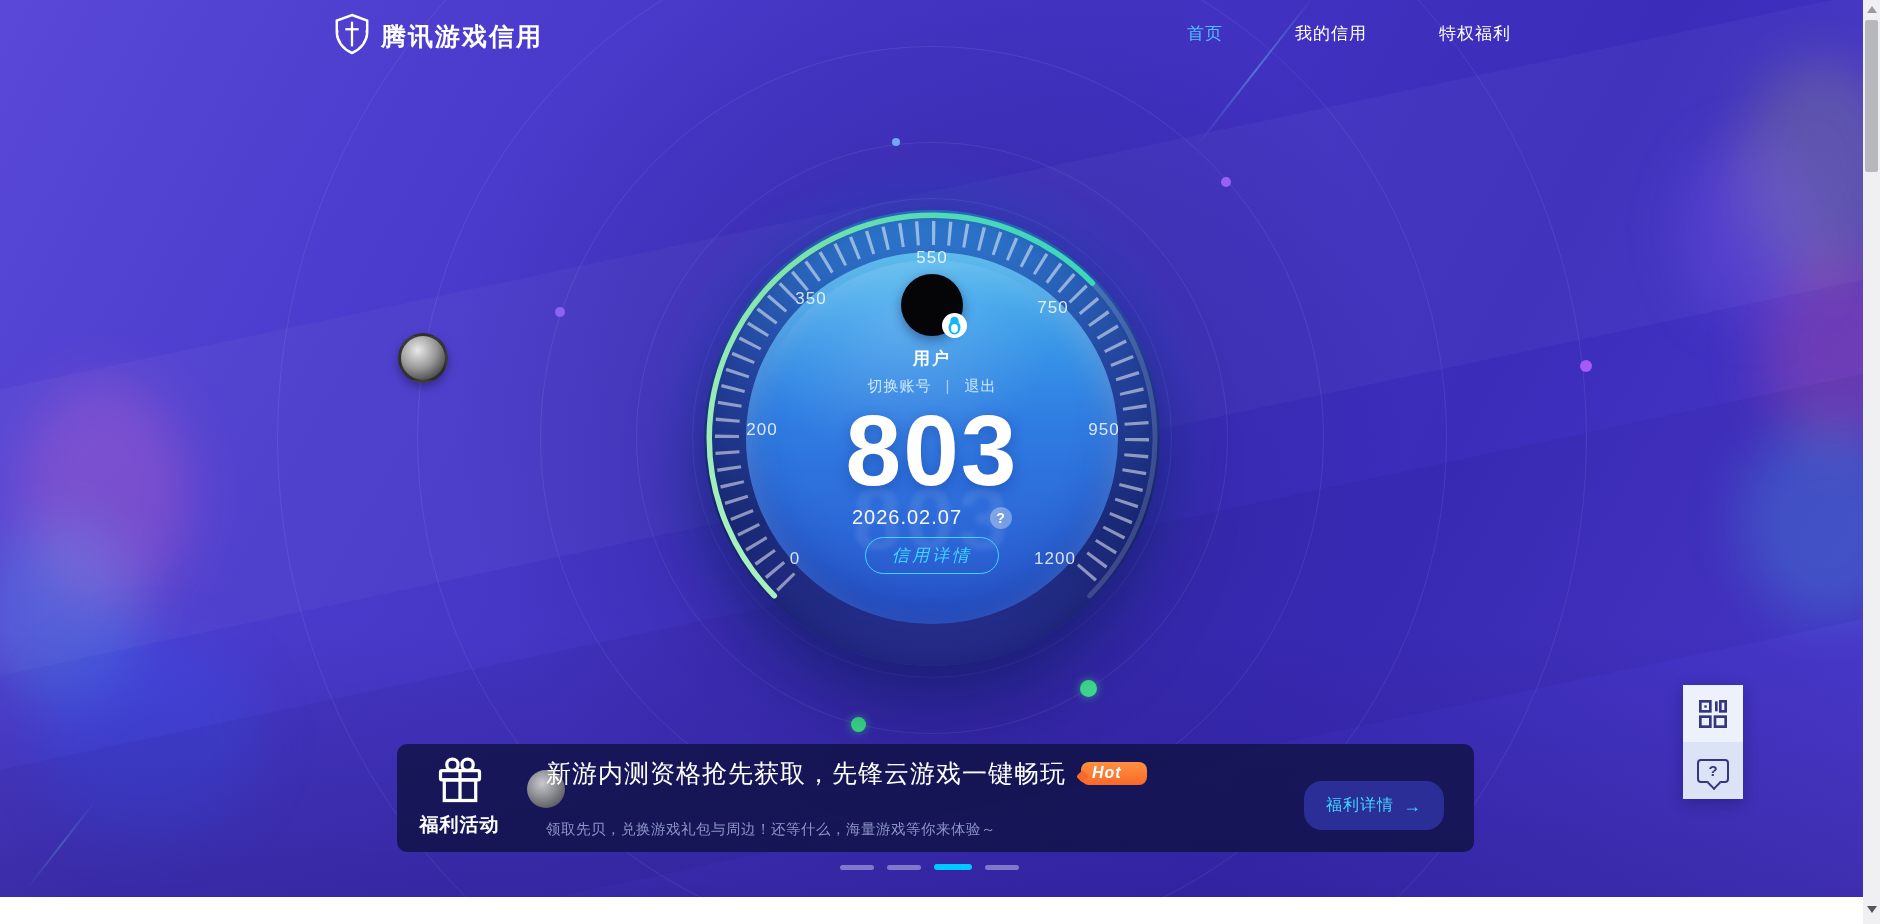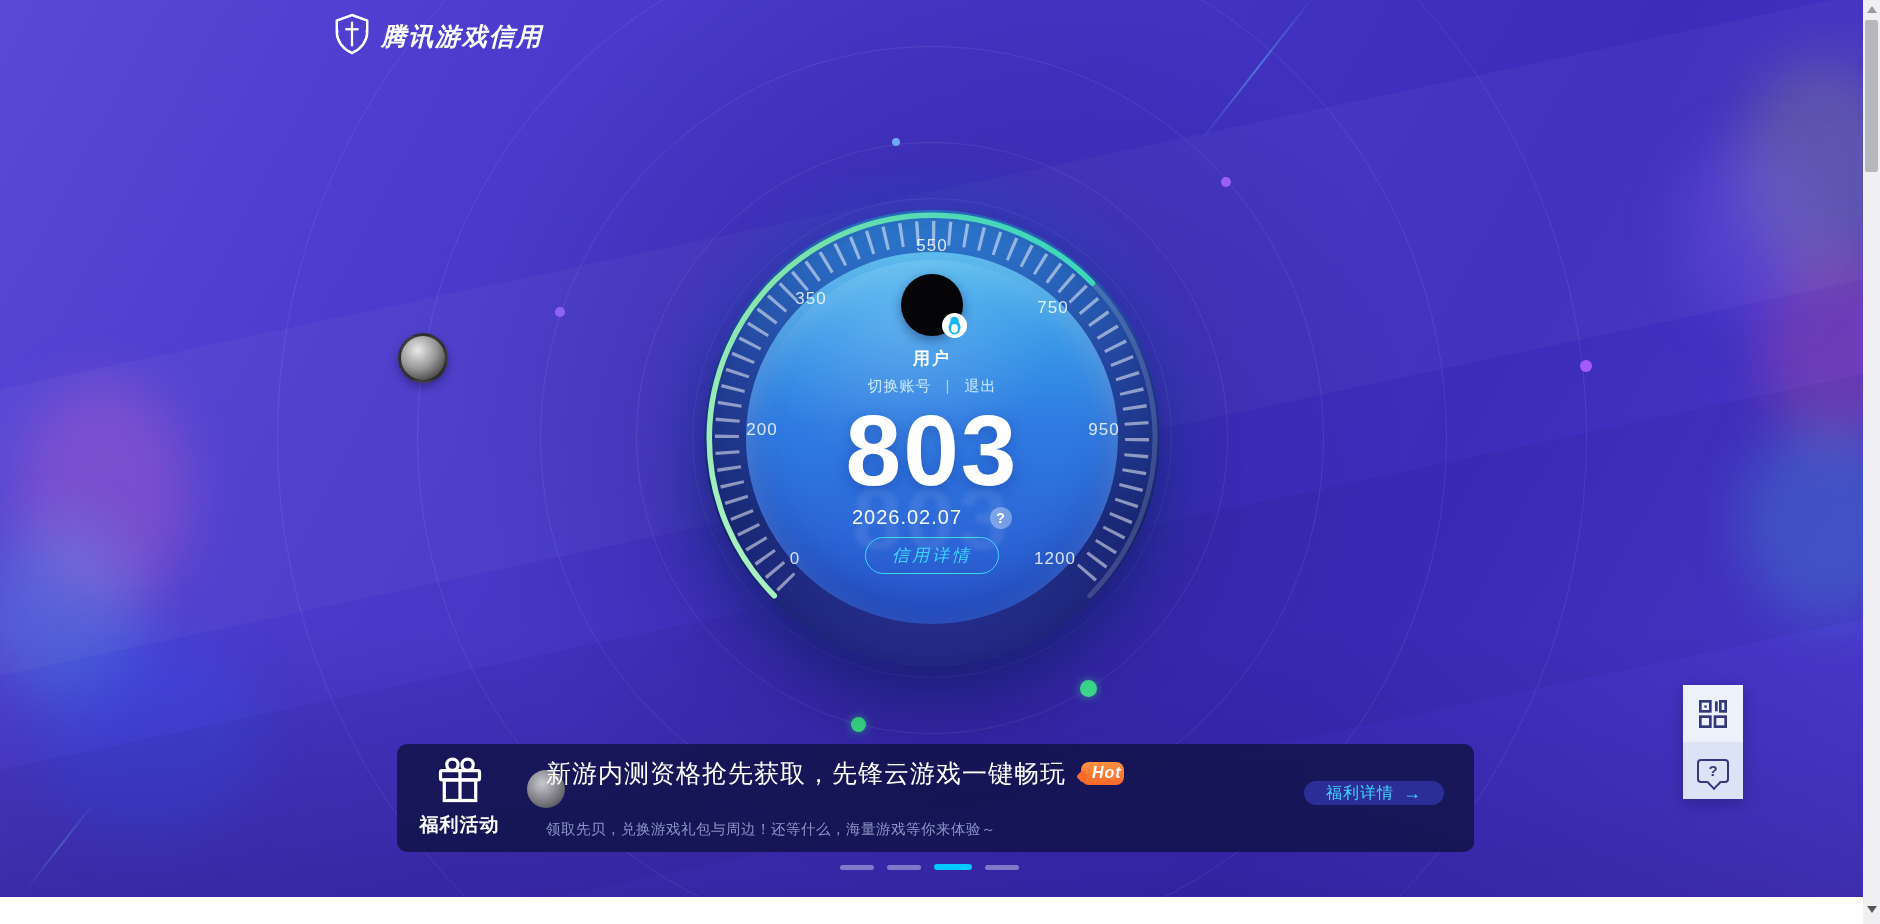--- a/index.html
+++ b/index.html
@@ -21,21 +21,21 @@
   .ring{position:absolute;border-radius:50%;border:1px solid rgba(255,255,255,.08);}
   .ring.bright{border-color:rgba(150,180,255,.16);}
   .orbit-dot{position:absolute;border-radius:50%;}
   .orbit-avatar{position:absolute;border-radius:50%;
     background:radial-gradient(circle at 38% 32%,#e9e9e9 0%,#9a9a9a 45%,#4c4c4c 78%,#323232 100%);
     border:3px solid rgba(40,40,40,.85);box-shadow:0 4px 10px rgba(0,0,20,.35);}
 
   
   .header{position:absolute;left:0;top:0;width:100%;height:62px;z-index:30;}
   .logo{position:absolute;left:333px;top:13px;display:flex;align-items:center;gap:10px;}
-  .logo-title{color:#fff;font-size:25px;font-weight:700;font-style:italic;letter-spacing:2px;}
+  .logo-title{color:#fff;font-size:25px;font-weight:700;letter-spacing:2px;}
   .nav{position:absolute;right:352px;top:22px;display:flex;gap:72px;}
   .nav-item{font-size:17px;color:#ffffff;cursor:pointer;letter-spacing:1px;}
   .nav-item.active{color:#4fc0ff;}
 
   
   .gauge{position:absolute;left:704px;top:210px;width:456px;height:456px;z-index:20;}
   .gauge-halo{position:absolute;left:-52px;top:-52px;width:560px;height:560px;border-radius:50%;
     background:radial-gradient(circle,rgba(45,80,210,.35) 55%,rgba(45,80,210,0) 72%);}
   .gauge-ring{position:absolute;inset:0;border-radius:50%;
     background:linear-gradient(180deg,#2e7fd4 0%,#24449e 34%,#1a2a78 68%,#272c8c 100%);
@@ -76,27 +76,27 @@
     background:rgba(17,19,73,.85);z-index:25;}
   .benefit-block{position:absolute;left:0;top:0;width:125px;height:100%;text-align:center;}
   .benefit-block svg{margin-top:12px;}
   .benefit-label{margin-top:2px;color:#fff;font-size:19px;font-weight:700;letter-spacing:1px;}
   .banner-avatar{position:absolute;left:130px;top:26px;width:38px;height:38px;border-radius:50%;
     background:radial-gradient(circle at 40% 35%,#dcdcdc 0%,#8f8f8f 50%,#3f3f3f 100%);
     opacity:.9;z-index:0;}
   .headline-row{position:absolute;left:149px;top:13px;display:flex;align-items:center;gap:15px;z-index:1;}
   .headline{color:#fff;font-size:25px;font-weight:400;letter-spacing:1px;}
   .hot-badge{position:relative;background:linear-gradient(180deg,#ff9140,#f9692a);color:#fff;
-    font-size:16px;font-weight:700;font-style:italic;padding:2px 2px 3px 11px;border-radius:8px;
+    font-size:16px;font-weight:700;font-style:italic;padding:2px 25px 3px 11px;border-radius:8px;
     letter-spacing:1px;}
   .hot-badge::before{content:"";position:absolute;left:-3px;bottom:4px;width:9px;height:9px;
     background:#f9692a;transform:rotate(45deg);border-radius:2px;}
   .desc{position:absolute;left:149px;color:#8d95c7;font-size:14.5px;letter-spacing:.5px;z-index:1;}
   .desc.l1{top:52px;} .desc.l2{top:76px;}
-  .cta-btn{position:absolute;right:30px;top:37px;height:24px;padding:0 22px;border-radius:18px;
+  .cta-btn{position:absolute;right:30px;top:37px;height:49px;padding:0 22px;border-radius:18px;
     background:#2b2e97;color:#3fd6ff;font-size:16px;display:flex;align-items:center;gap:9px;
     cursor:pointer;letter-spacing:1px;}
   .cta-arrow{font-size:18px;line-height:1;}
 
   
   .dots{position:absolute;left:840px;top:864px;display:flex;align-items:center;gap:13px;z-index:25;}
   .dash{width:34px;height:5px;border-radius:3px;background:rgba(203,203,240,.5);cursor:pointer;}
   .dash.active{width:38px;height:6px;background:#00c9ff;}
 
   
@@ -161,20 +161,25 @@
           <svg width="38" height="42" viewBox="0 0 40 44" fill="none">
             <path d="M20 2 L36 8 V20 C36 30 29 38 20 42 C11 38 4 30 4 20 V8 Z" stroke="#fff" stroke-width="2.6"></path>
             <path d="M20 9 V35" stroke="#fff" stroke-width="2.4"></path>
             <path d="M13 17 H27" stroke="#fff" stroke-width="2.4"></path>
             <path d="M8 31 Q3 25 5 18" stroke="#fff" stroke-width="1.8"></path>
             <path d="M32 31 Q37 25 35 18" stroke="#fff" stroke-width="1.8"></path>
           </svg>
         </span>
         <span class="logo-title">腾讯游戏信用</span>
       </div>
+      <div class="nav">
+        <span class="nav-item active">首页</span>
+        <span class="nav-item">我的信用</span>
+        <span class="nav-item">特权福利</span>
+      </div>
     </div>
 
     <div class="gauge">
       <div class="gauge-halo"></div>
       <div class="gauge-ring"></div>
 
       <svg class="gauge-svg" viewBox="0 0 456 456">
         <defs>
           <linearGradient id="greenGrad" x1="0" y1="1" x2="1" y2="0">
             <stop offset="0" stop-color="#aef3c2"></stop>
@@ -185,21 +190,21 @@
 
         <path d="M 83 373 A 205 205 0 1 1 373 373" fill="none" stroke="rgba(255,255,255,.5)" stroke-width="24" pathLength="270" stroke-dasharray="0.9 3.6"></path>
 
         <path d="M 388.4 73.1 A 223 223 0 0 1 385.7 385.7" fill="none" stroke="rgba(255,255,255,.16)" stroke-width="5" stroke-linecap="round"></path>
 
         <path d="M 70.3 385.7 A 223 223 0 1 1 388.4 73.1" fill="none" stroke="url(#greenGrad)" stroke-width="5.5" stroke-linecap="round"></path>
       </svg>
 
       <div class="gauge-face"></div>
 
-      <span class="scale-label" style="left:228px;top:36px;">550</span>
+      <span class="scale-label" style="left:228px;top:48px;">550</span>
       <span class="scale-label" style="left:107px;top:89px;">350</span>
       <span class="scale-label" style="left:349px;top:98px;">750</span>
       <span class="scale-label" style="left:58px;top:220px;">200</span>
       <span class="scale-label" style="left:400px;top:220px;">950</span>
       <span class="scale-label" style="left:91px;top:349px;">0</span>
       <span class="scale-label" style="left:351px;top:349px;">1200</span>
 
       <div class="avatar">
         <div class="qq-badge">
           <svg width="17" height="19" viewBox="0 0 17 19">

